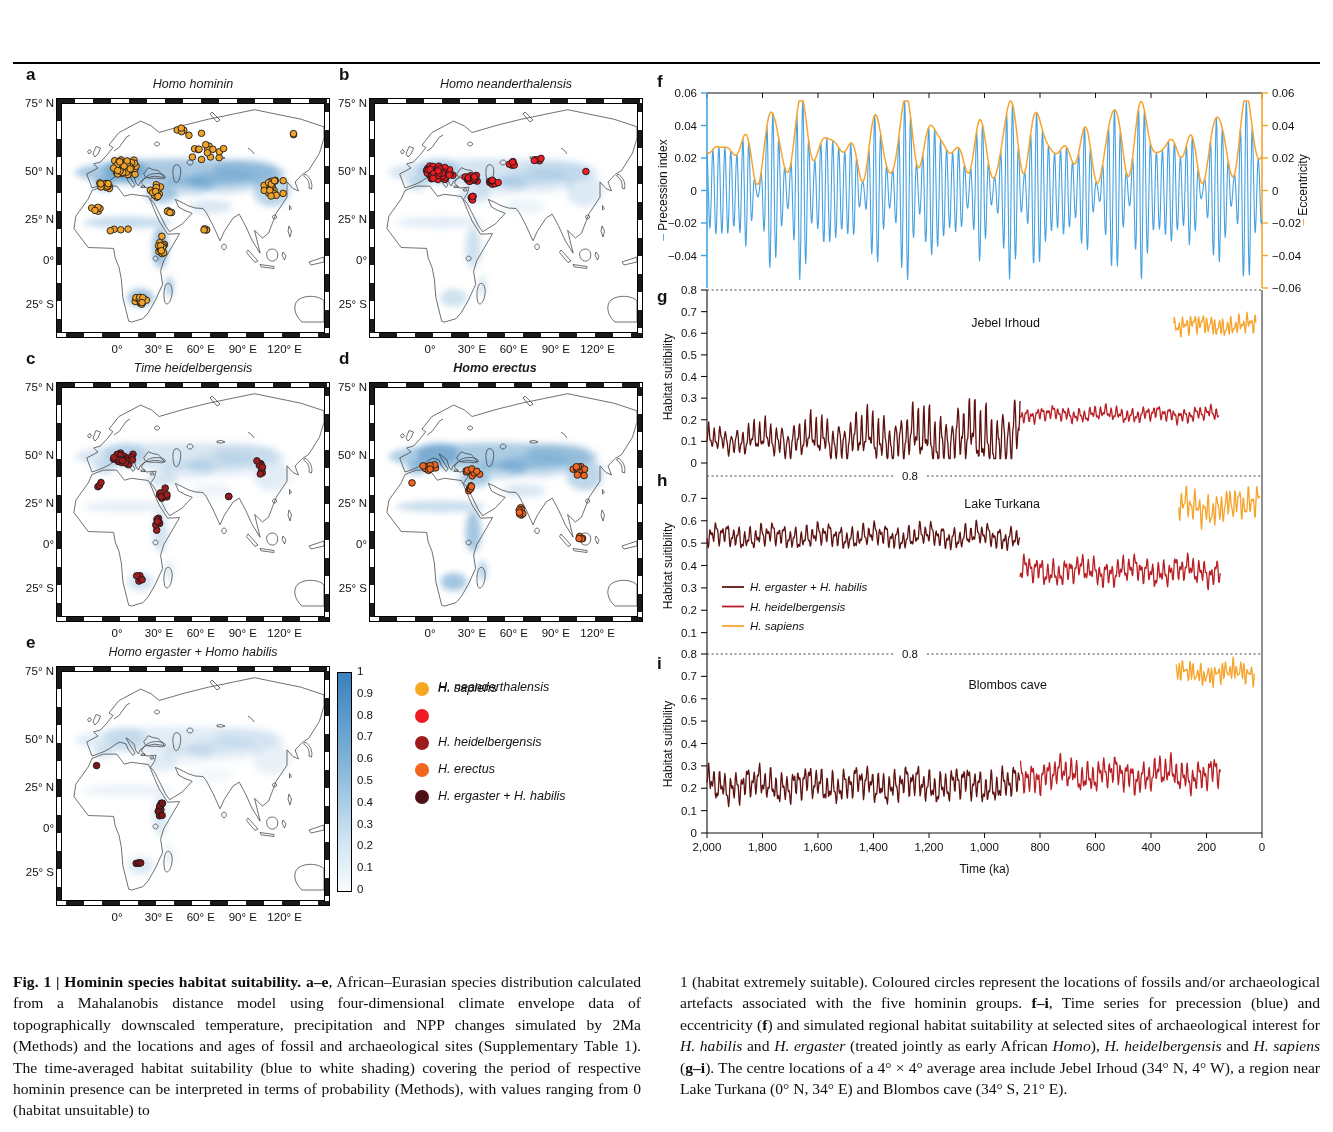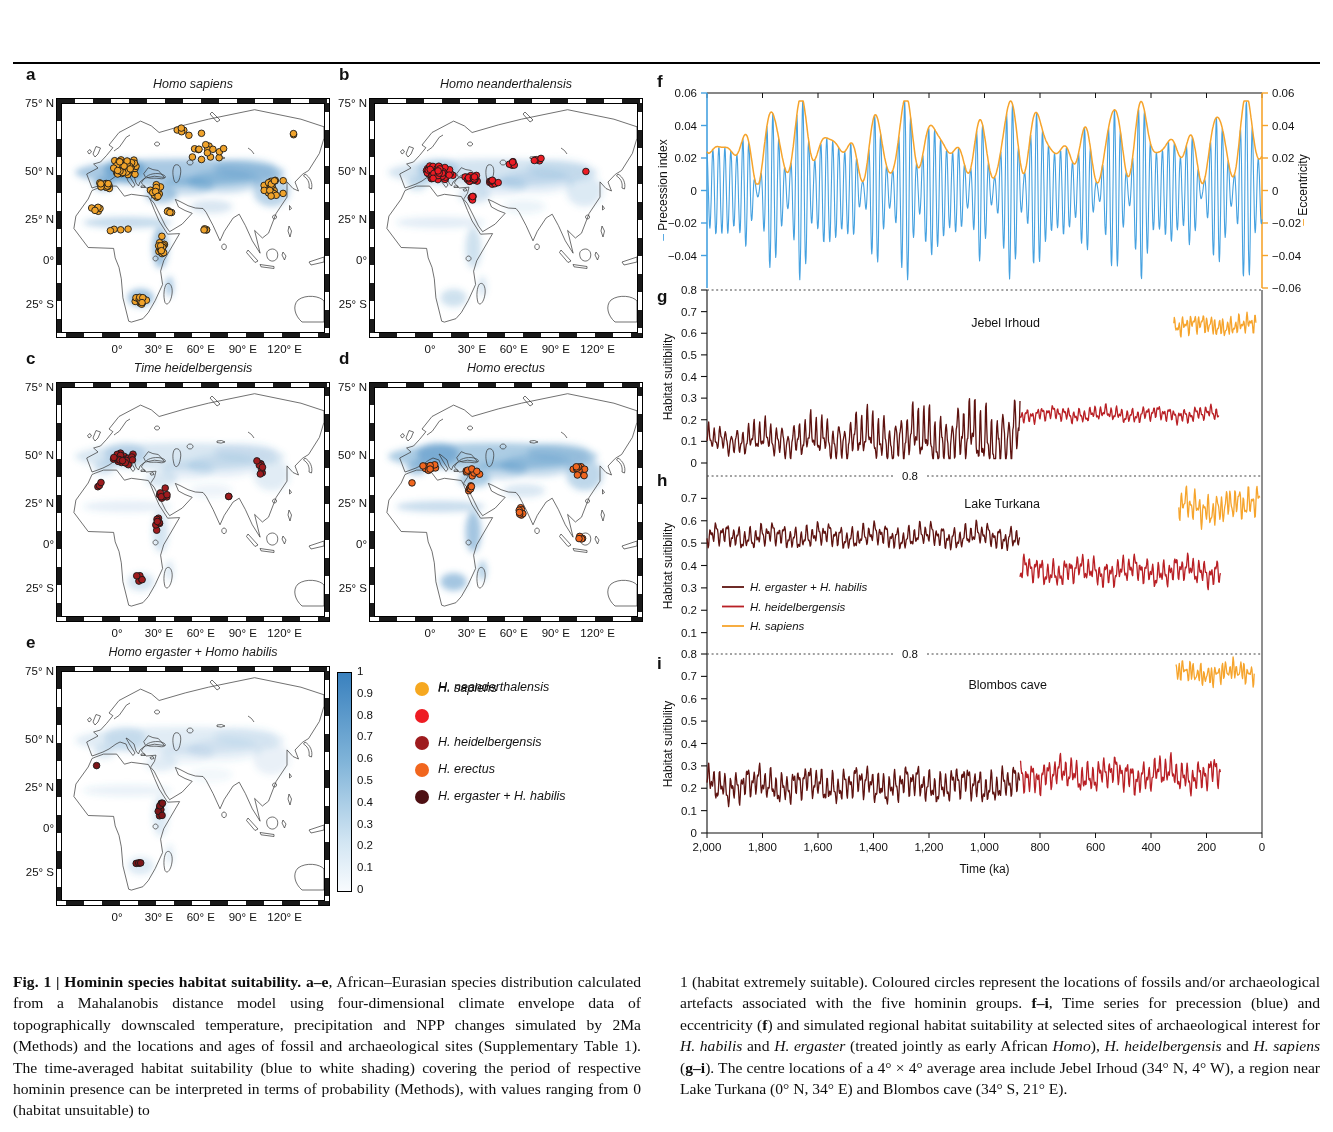--- a/index.html
+++ b/index.html
@@ -32,21 +32,21 @@
   .caption .i{font-style:italic;}
   #tsvg{position:absolute;left:640px;top:60px;}
 </style>
 </head>
 <body>
 
 <div id="canvas">
   <div class="rule"></div>
   <div id="maps-layer">
       <div class="panel-letter" style="left: 26px; top: 65px;">a</div>
-      <div class="map-title" style="left: 62px; top: 77px;">Homo sapiens</div>
+      <div class="map-title" style="left: 62px; top: 77px;">Homo hominin</div>
       <div class="map-frame" style="left: 56px; top: 98px;">
         <svg width="262" height="228" viewBox="0 0 262 228">
           <defs>
             <filter id="bl_a" x="-40%" y="-40%" width="180%" height="180%">
               <feGaussianBlur stdDeviation="3.2"></feGaussianBlur>
             </filter>
           </defs>
           <g filter="url(#bl_a)">
             <ellipse cx="117.9" cy="68.39999999999999" rx="104.80000000000001" ry="13.68" fill="#3f87c0" fill-opacity="0.450"></ellipse>
             <ellipse cx="62.879999999999995" cy="66.11999999999999" rx="20.96" ry="11.4" fill="#3f87c0" fill-opacity="0.500"></ellipse>
@@ -563,21 +563,21 @@
       <div class="lat-label" style="left: 8px; top: 449.4px;">50° N</div>
       <div class="lat-label" style="left: 8px; top: 497.28px;">25° N</div>
       <div class="lat-label" style="left: 8px; top: 538.32px;">0°</div>
       <div class="lat-label" style="left: 8px; top: 581.64px;">25° S</div>
       <div class="lon-label" style="left: 91.02px; top: 627px;">0°</div>
       <div class="lon-label" style="left: 132.94px; top: 627px;">30° E</div>
       <div class="lon-label" style="left: 174.86px; top: 627px;">60° E</div>
       <div class="lon-label" style="left: 216.78px; top: 627px;">90° E</div>
       <div class="lon-label" style="left: 258.7px; top: 627px;">120° E</div>
       <div class="panel-letter" style="left: 339px; top: 349px;">d</div>
-      <div class="map-title" style="left: 375px; top: 361px;">Homo erectus</div>
+      <div class="map-title" style="left: 364px; top: 361px; font-weight: bold;">Homo erectus</div>
       <div class="map-frame" style="left: 369px; top: 382px;">
         <svg width="262" height="228" viewBox="0 0 262 228">
           <defs>
             <filter id="bl_d" x="-40%" y="-40%" width="180%" height="180%">
               <feGaussianBlur stdDeviation="3.2"></feGaussianBlur>
             </filter>
           </defs>
           <g filter="url(#bl_d)">
             <ellipse cx="117.9" cy="68.39999999999999" rx="104.80000000000001" ry="13.68" fill="#3f87c0" fill-opacity="0.427"></ellipse>
             <ellipse cx="62.879999999999995" cy="66.11999999999999" rx="20.96" ry="11.4" fill="#3f87c0" fill-opacity="0.475"></ellipse>

